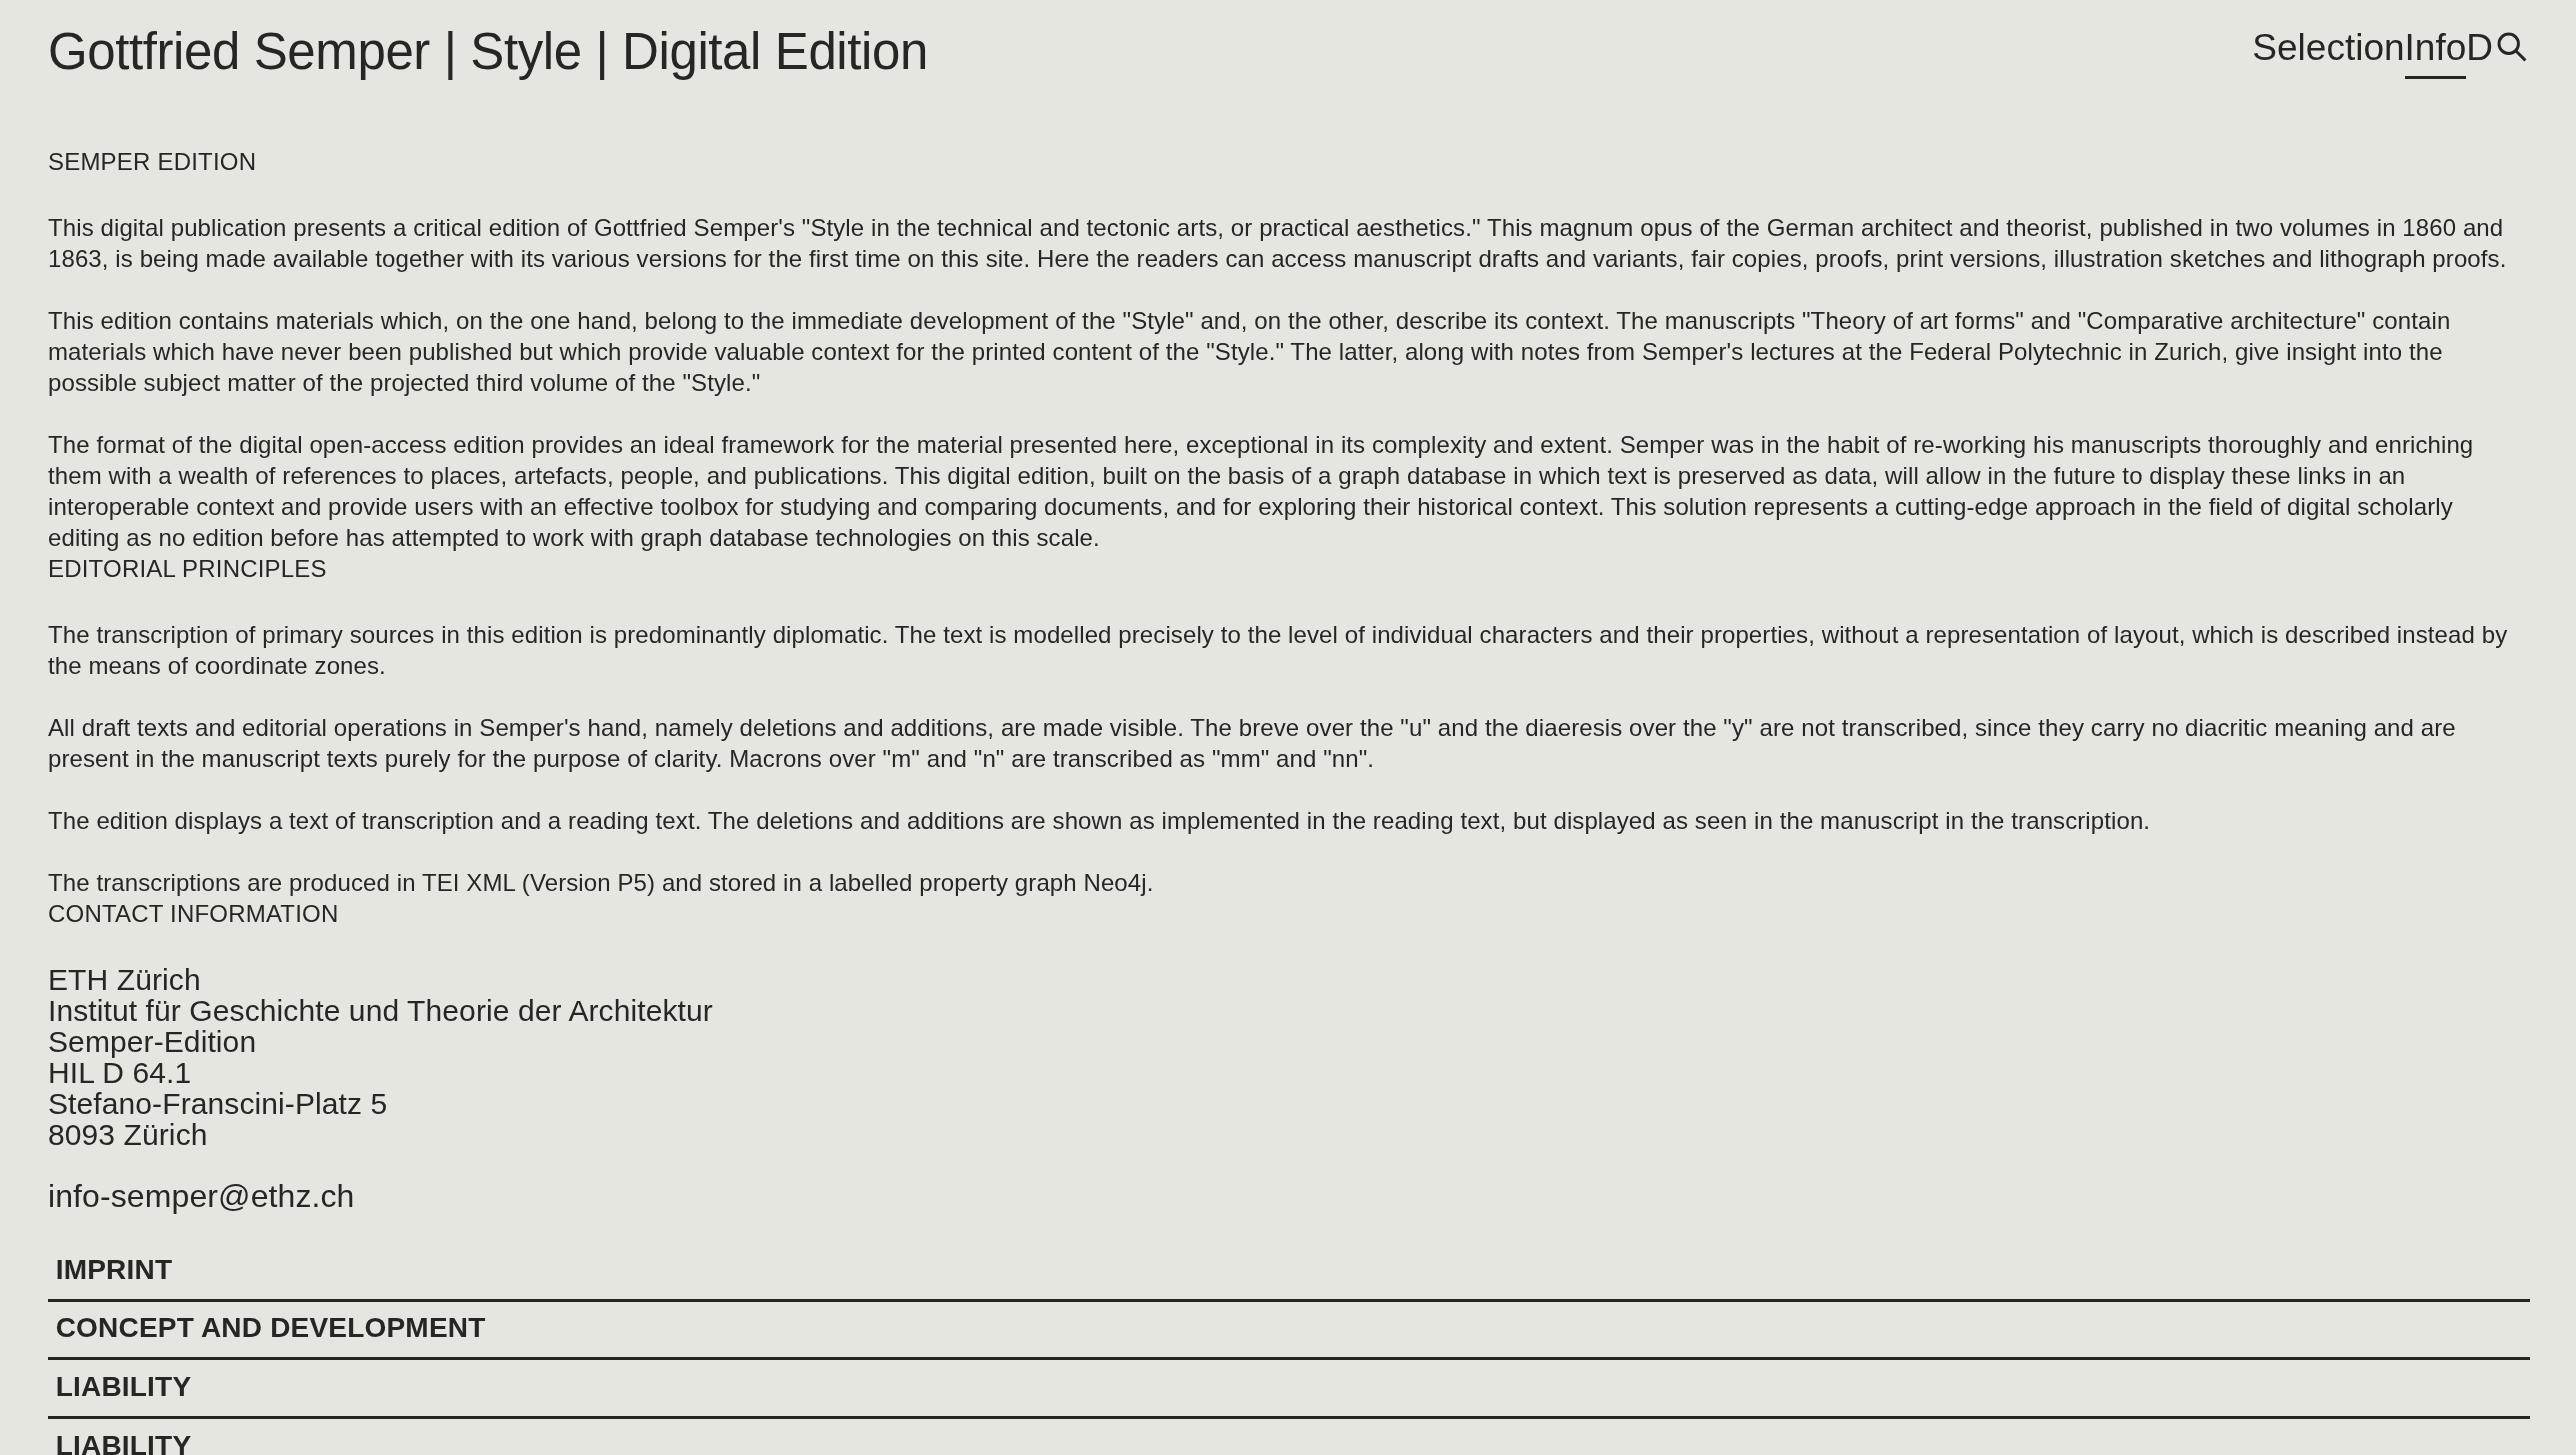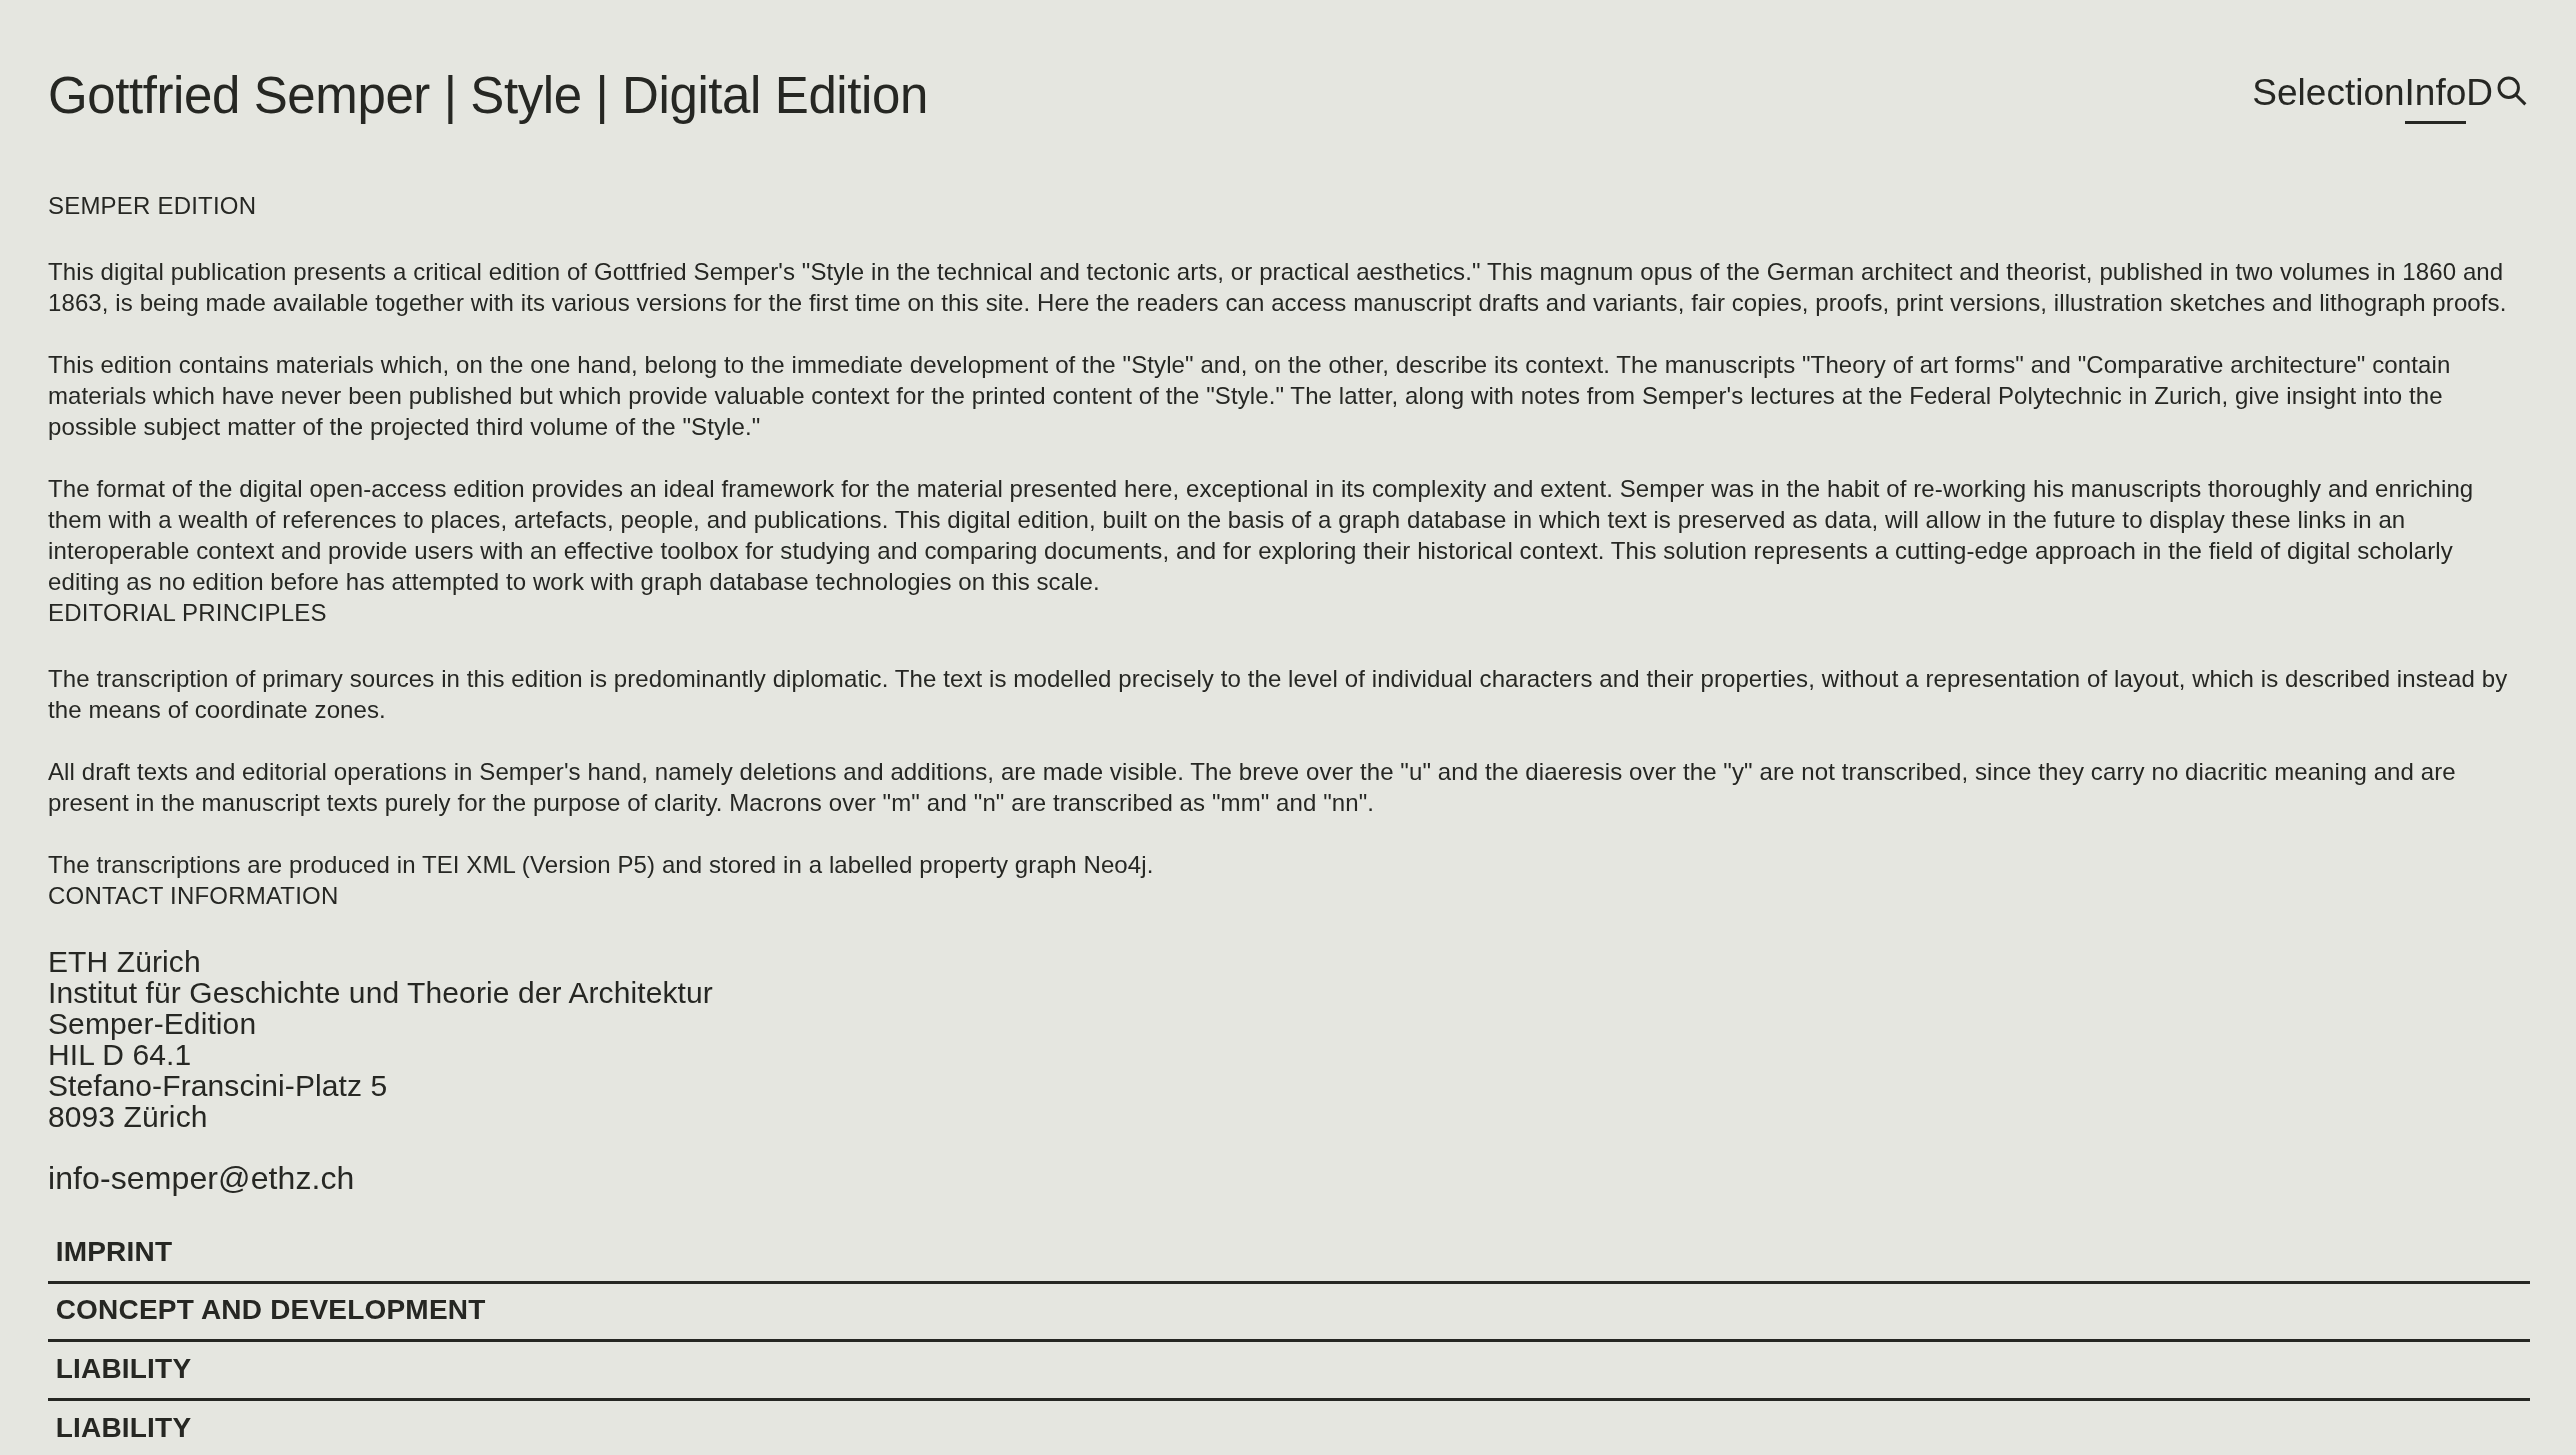--- a/index.html
+++ b/index.html
@@ -14,23 +14,22 @@
     color: #262723;
     font-family: "Liberation Sans", "DejaVu Sans", sans-serif;
     overflow: hidden;
     -webkit-font-smoothing: antialiased;
   }
 
   
   header {
     display: flex;
     justify-content: space-between;
-    align-items: flex-end;
+    align-items: flex-start;
     padding: 23px 46px 0 48px;
-    margin-top: 44px;
   }
   .site-title {
     font-size: 51px;
     font-weight: 400;
     letter-spacing: -0.4px;
     line-height: 1.12;
     margin: 0;
     white-space: nowrap;
   }
   nav.main-nav {
@@ -132,20 +131,21 @@
     <h2 class="col-heading">SEMPER EDITION</h2>
     <p>This digital publication presents a critical edition of Gottfried Semper's "Style in the technical and tectonic arts, or practical aesthetics." This magnum opus of the German architect and theorist, published in two volumes in 1860 and 1863, is being made available together with its various versions for the first time on this site. Here the readers can access manuscript drafts and variants, fair copies, proofs, print versions, illustration sketches and lithograph proofs.</p>
     <p>This edition contains materials which, on the one hand, belong to the immediate development of the "Style" and, on the other, describe its context. The manuscripts "Theory of art forms" and "Comparative architecture" contain materials which have never been published but which provide valuable context for the printed content of the "Style." The latter, along with notes from Semper's lectures at the Federal Polytechnic in Zurich, give insight into the possible subject matter of the projected third volume of the "Style."</p>
     <p>The format of the digital open-access edition provides an ideal framework for the material presented here, exceptional in its complexity and extent. Semper was in the habit of re-working his manuscripts thoroughly and enriching them with a wealth of references to places, artefacts, people, and publications. This digital edition, built on the basis of a graph database in which text is preserved as data, will allow in the future to display these links in an interoperable context and provide users with an effective toolbox for studying and comparing documents, and for exploring their historical context. This solution represents a cutting-edge approach in the field of digital scholarly editing as no edition before has attempted to work with graph database technologies on this scale.</p>
   </section>
 
   <section class="col">
     <h2 class="col-heading">EDITORIAL PRINCIPLES</h2>
     <p>The transcription of primary sources in this edition is predominantly diplomatic. The text is modelled precisely to the level of individual characters and their properties, without a representation of layout, which is described instead by the means of coordinate zones.</p>
     <p>All draft texts and editorial operations in Semper's hand, namely deletions and additions, are made visible. The breve over the "u" and the diaeresis over the "y" are not transcribed, since they carry no diacritic meaning and are present in the manuscript texts purely for the purpose of clarity. Macrons over "m" and "n" are transcribed as "mm" and "nn".</p>
+    <p>The edition displays a text of transcription and a reading text. The deletions and additions are shown as implemented in the reading text, but displayed as seen in the manuscript in the transcription.</p>
     <p>The transcriptions are produced in TEI XML (Version P5) and stored in a labelled property graph Neo4j.</p>
   </section>
 
   <section class="col">
     <h2 class="col-heading">CONTACT INFORMATION</h2>
     <address class="address">
       <div>ETH Zürich</div>
       <div>Institut für Geschichte und Theorie der Architektur</div>
       <div>Semper-Edition</div>
       <div>HIL D 64.1</div>

